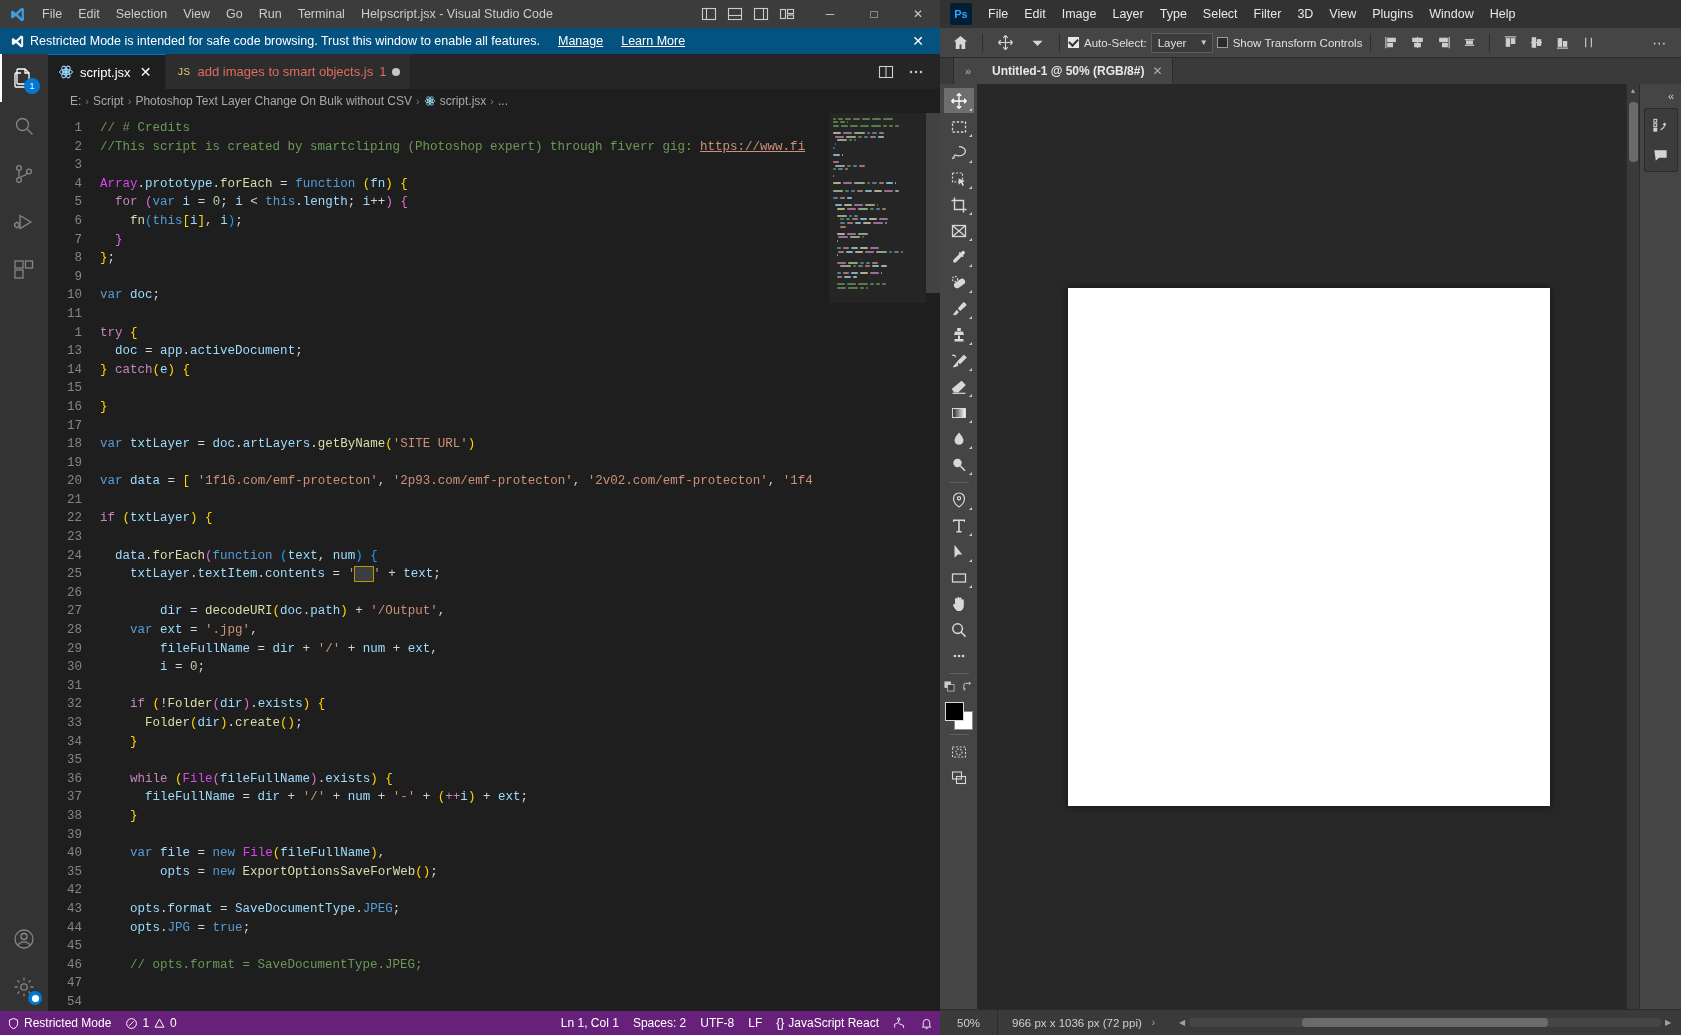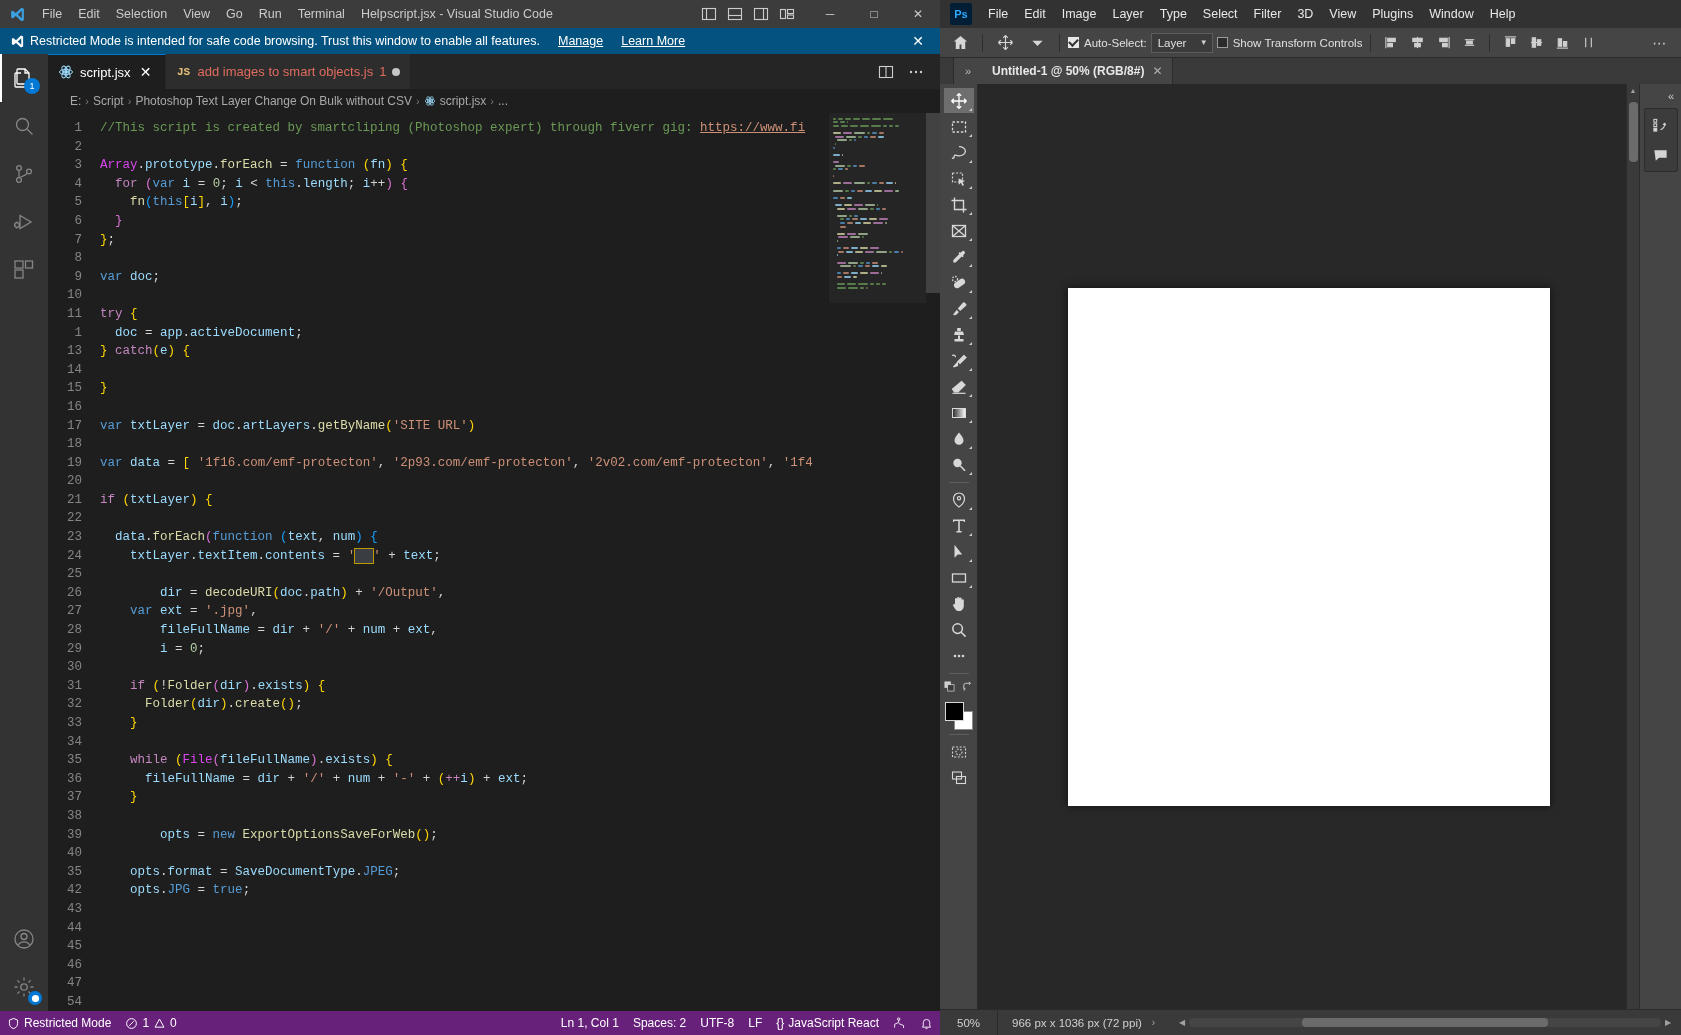--- a/index.html
+++ b/index.html
@@ -62,21 +62,21 @@
   .editor-area { flex: 1; display: flex; flex-direction: column; min-width: 0; background: #1e1e1e; }
 
   .tabs-row { height: 35px; background: #252526; display: flex; align-items: stretch; flex: none; }
   .tab {
     display: flex; align-items: center; padding: 0 10px; gap: 6px;
     font-size: 13px; color: #969696; background: #2d2d2d; border-right: 1px solid #252526;
     max-width: 260px;
   }
   .tab.active { background: #1e1e1e; color: #ffffff; border-top: 1px solid #0078d4; }
   .tab .ficon { width: 16px; height: 16px; display: flex; align-items: center; justify-content: center; font-size: 11px; }
-  .tab .jsicon { color: #e5c07b; font-weight: bold; font-size: 11px; font-family: "Liberation Mono", monospace; }
+  .tab .jsicon { color: #e5c07b; font-weight: normal; font-size: 11px; font-family: "Liberation Mono", monospace; }
   .tab .tlabel { white-space: nowrap; overflow: hidden; text-overflow: ellipsis; }
   .tab.modified .tlabel { color: #e06c5e; }
   .tab .tclose { width: 18px; text-align: center; font-size: 14px; line-height: 1; }
   .tab .tdot { width: 8px; height: 8px; border-radius: 50%; background: #c5c5c5; }
   .tabs-actions { margin-left: auto; display: flex; align-items: center; gap: 2px; padding-right: 10px; color: #cccccc; }
   .tabs-actions .ta { width: 28px; height: 35px; display: flex; align-items: center; justify-content: center; }
   .tabs-actions svg { width: 16px; height: 16px; }
 
   .breadcrumb {
     height: 24px; background: #1e1e1e; display: flex; align-items: center;
@@ -437,20 +437,21 @@
               <div class="gline">35</div>
               <div class="gline">42</div>
               <div class="gline">43</div>
               <div class="gline">44</div>
               <div class="gline">45</div>
               <div class="gline">46</div>
               <div class="gline">47</div>
               <div class="gline">54</div>
             </div>
           <div class="code-col">
+            <div class="cline"><span class="c-comment">// # Credits</span></div>
             <div class="cline"><span class="c-comment">//This script is created by smartcliping (Photoshop expert) through fiverr gig: </span><span class="c-link">https://www.fi</span></div>
             <div class="cline"></div>
             <div class="cline"><span class="c-type">Array</span><span class="c-op">.</span><span class="c-var">prototype</span><span class="c-op">.</span><span class="c-fn">forEach</span> <span class="c-op">=</span> <span class="c-key">function</span> <span class="c-par1">(</span><span class="c-var">fn</span><span class="c-par1">)</span> <span class="c-par1">{</span></div>
             <div class="cline">  <span class="c-key2">for</span> <span class="c-par2">(</span><span class="c-key">var</span> <span class="c-var">i</span> <span class="c-op">=</span> <span class="c-num">0</span><span class="c-op">;</span> <span class="c-var">i</span> <span class="c-op">&lt;</span> <span class="c-key">this</span><span class="c-op">.</span><span class="c-var">length</span><span class="c-op">;</span> <span class="c-var">i</span><span class="c-op">++</span><span class="c-par2">)</span> <span class="c-par2">{</span></div>
             <div class="cline">    <span class="c-fn">fn</span><span class="c-par3">(</span><span class="c-key">this</span><span class="c-par1">[</span><span class="c-var">i</span><span class="c-par1">]</span><span class="c-op">,</span> <span class="c-var">i</span><span class="c-par3">)</span><span class="c-op">;</span></div>
             <div class="cline">  <span class="c-par2">}</span></div>
             <div class="cline"><span class="c-par1">}</span><span class="c-op">;</span></div>
             <div class="cline"></div>
             <div class="cline"><span class="c-key">var</span> <span class="c-var">doc</span><span class="c-op">;</span></div>
             <div class="cline"></div>
@@ -475,25 +476,27 @@
             <div class="cline">        <span class="c-var">i</span> <span class="c-op">=</span> <span class="c-num">0</span><span class="c-op">;</span></div>
             <div class="cline"></div>
             <div class="cline">    <span class="c-key2">if</span> <span class="c-par1">(</span><span class="c-op">!</span><span class="c-fn">Folder</span><span class="c-par2">(</span><span class="c-var">dir</span><span class="c-par2">)</span><span class="c-op">.</span><span class="c-var">exists</span><span class="c-par1">)</span> <span class="c-par1">{</span></div>
             <div class="cline">      <span class="c-fn">Folder</span><span class="c-par1">(</span><span class="c-var">dir</span><span class="c-par1">)</span><span class="c-op">.</span><span class="c-fn">create</span><span class="c-par1">()</span><span class="c-op">;</span></div>
             <div class="cline">    <span class="c-par1">}</span></div>
             <div class="cline"></div>
             <div class="cline">    <span class="c-key2">while</span> <span class="c-par1">(</span><span class="c-type">File</span><span class="c-par2">(</span><span class="c-var">fileFullName</span><span class="c-par2">)</span><span class="c-op">.</span><span class="c-var">exists</span><span class="c-par1">)</span> <span class="c-par1">{</span></div>
             <div class="cline">      <span class="c-var">fileFullName</span> <span class="c-op">=</span> <span class="c-var">dir</span> <span class="c-op">+</span> <span class="c-str">'/'</span> <span class="c-op">+</span> <span class="c-var">num</span> <span class="c-op">+</span> <span class="c-str">'-'</span> <span class="c-op">+</span> <span class="c-par1">(</span><span class="c-key2">++</span><span class="c-var">i</span><span class="c-par1">)</span> <span class="c-op">+</span> <span class="c-var">ext</span><span class="c-op">;</span></div>
             <div class="cline">    <span class="c-par1">}</span></div>
             <div class="cline"></div>
+            <div class="cline">    <span class="c-key">var</span> <span class="c-var">file</span> <span class="c-op">=</span> <span class="c-key">new</span> <span class="c-type">File</span><span class="c-par1">(</span><span class="c-var">fileFullName</span><span class="c-par1">)</span><span class="c-op">,</span></div>
             <div class="cline">        <span class="c-var">opts</span> <span class="c-op">=</span> <span class="c-key">new</span> <span class="c-fn">ExportOptionsSaveForWeb</span><span class="c-par1">()</span><span class="c-op">;</span></div>
             <div class="cline"></div>
             <div class="cline">    <span class="c-var">opts</span><span class="c-op">.</span><span class="c-var">format</span> <span class="c-op">=</span> <span class="c-var">SaveDocumentType</span><span class="c-op">.</span><span class="c-key">JPEG</span><span class="c-op">;</span></div>
             <div class="cline">    <span class="c-var">opts</span><span class="c-op">.</span><span class="c-key">JPG</span> <span class="c-op">=</span> <span class="c-key">true</span><span class="c-op">;</span></div>
             <div class="cline"></div>
+            <div class="cline">    <span class="c-comment">// opts.format = SaveDocumentType.JPEG;</span></div>
           </div>
 
           <div class="minimap" id="minimap">
             <div class="mm-slider"></div>
           <div class="mm-line" style="padding-left: 4px;">
                 <span class="mm-seg" style="width: 3.45px; background: rgb(106, 153, 85);"></span>
                 <span class="mm-seg" style="width: 4.6px; background: rgb(106, 153, 85);"></span>
                 <span class="mm-seg" style="width: 5.75px; background: rgb(106, 153, 85);"></span>
                 <span class="mm-seg" style="width: 6.9px; background: rgb(106, 153, 85);"></span>
                 <span class="mm-seg" style="width: 8.05px; background: rgb(106, 153, 85);"></span>

